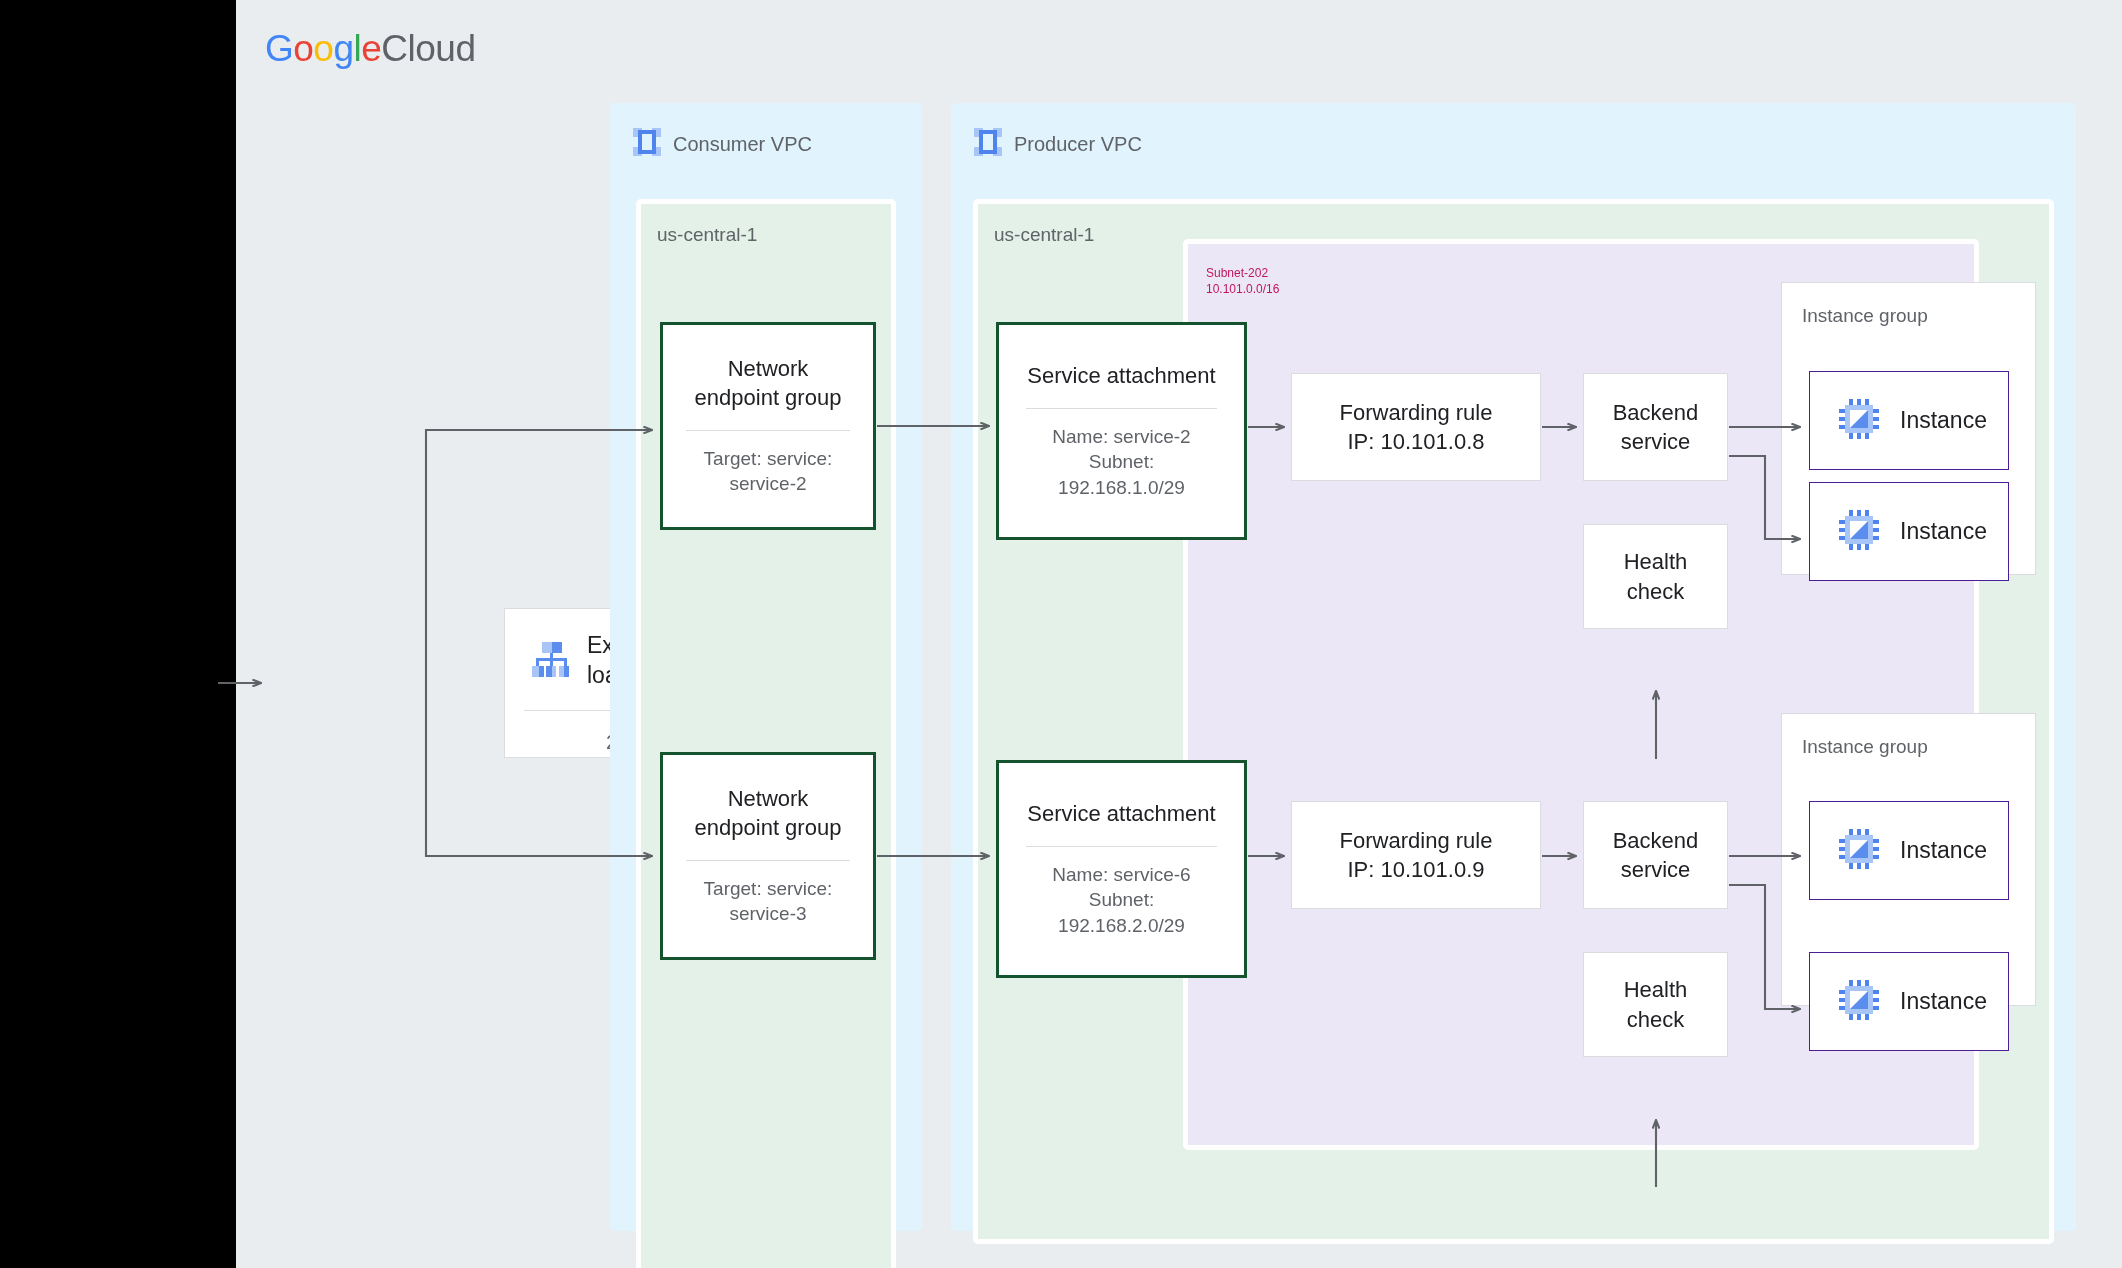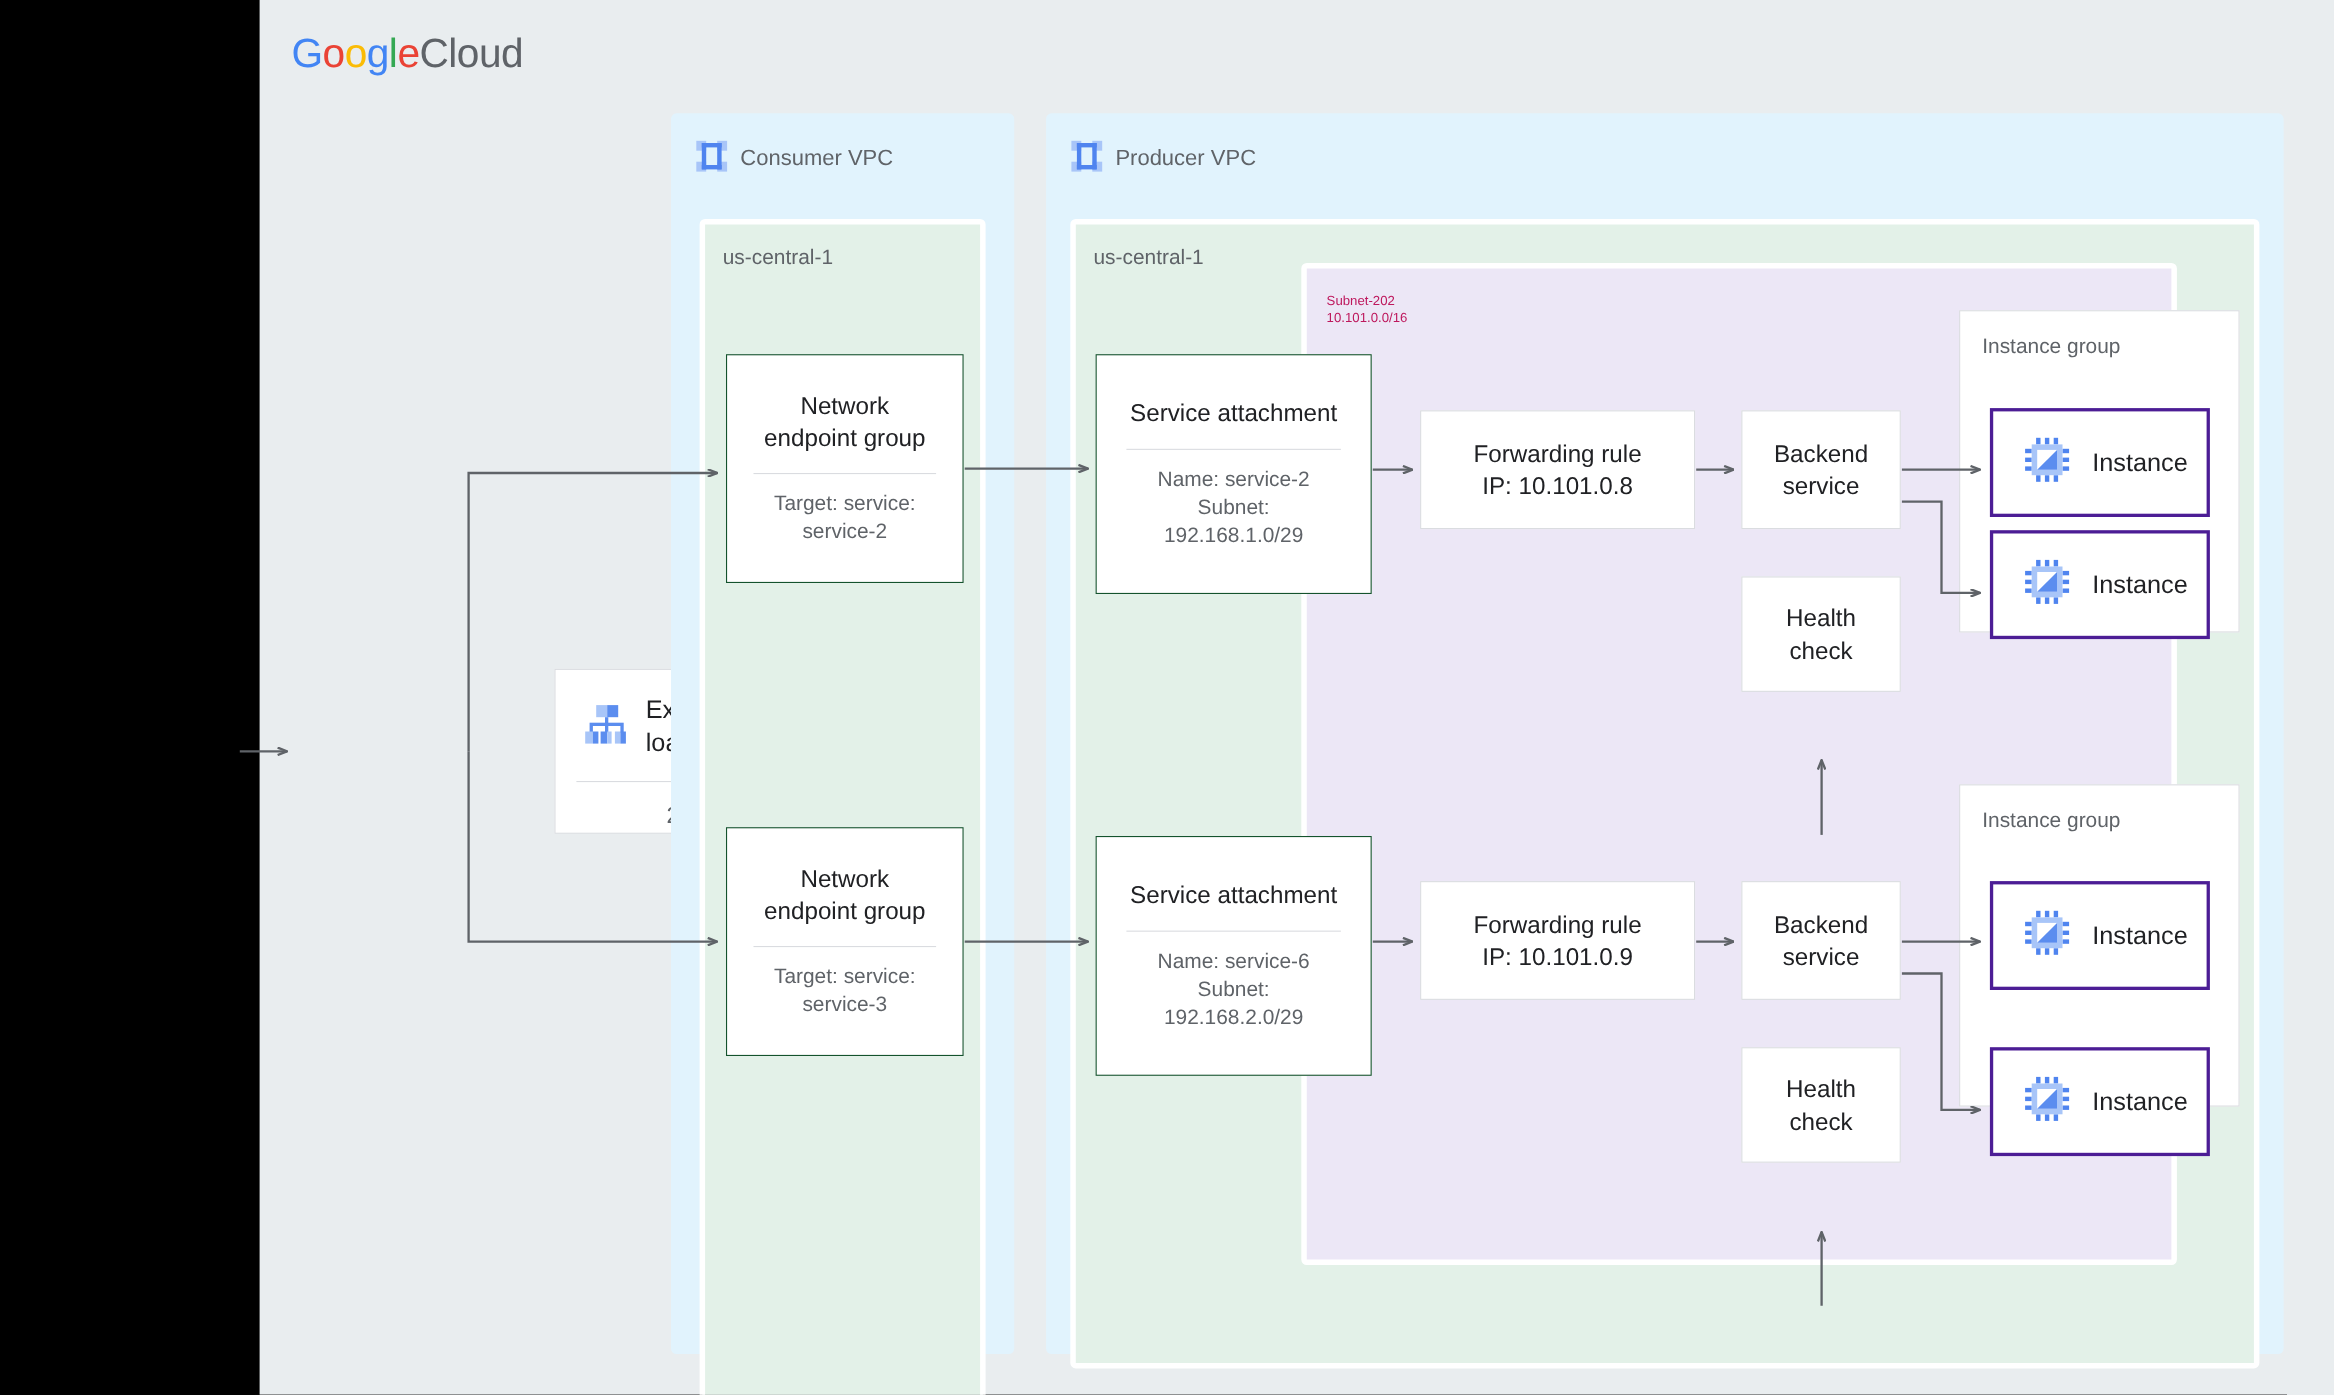--- a/index.html
+++ b/index.html
@@ -53,21 +53,21 @@
     position: absolute; background: #ece7f6;
     border: 5px solid #ffffff; border-radius: 5px;
   }
   .subnet-label {
     position: absolute; left: 18px; top: 22px;
     font-size: 12px; color: #be185d; line-height: 1.32; white-space: pre-line;
   }
 
   
   .card {
-    position: absolute; background: #ffffff; border: 1px solid #14532d;
+    position: absolute; background: #ffffff; border: 3px solid #14532d;
     display: flex; flex-direction: column; align-items: center;
     justify-content: center;
   }
   .card-title {
     font-size: 22px; color: #202124; text-align: center; line-height: 1.3;
     padding: 0 10px;
   }
   .card-sep { width: 78%; height: 1px; background: #dadce0; margin: 17px 0 15px; }
   .card-sub {
     font-size: 19px; color: #5f6368; text-align: center; line-height: 1.34;
@@ -100,21 +100,21 @@
   .lb-ip { font-size: 21px; color: #5f6368; text-align: center; margin-top: 19px; }
 
   
   .inst-group {
     position: absolute; background: #ffffff; border: 1px solid #dadce0;
   }
   .ig-label {
     position: absolute; left: 20px; top: 22px; font-size: 19px; color: #5f6368;
   }
   .inst-row {
-    position: absolute; border: 3px solid #4c1d95; background: #ffffff;
+    position: absolute; border: 1px solid #4c1d95; background: #ffffff;
     display: flex; align-items: center; gap: 20px; padding-left: 28px;
   }
   .inst-label { font-size: 23px; color: #202124; }
 
   svg.lines { position: absolute; left: 0; top: 0; width: 2122px; height: 1268px;
               pointer-events: none; }
 </style>
 </head>
 <body>
 

